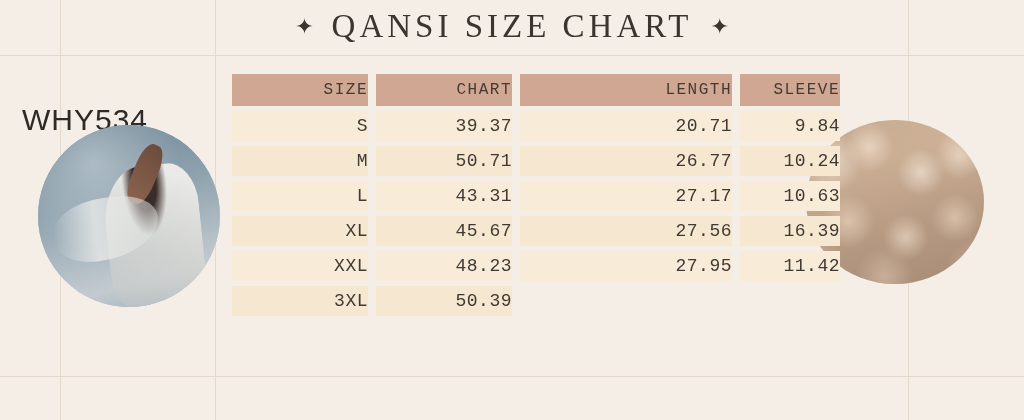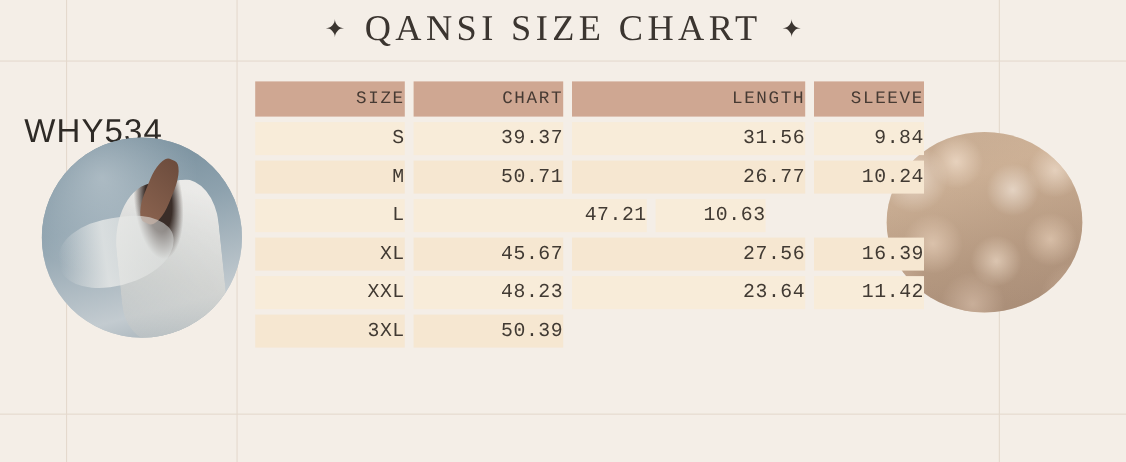--- a/index.html
+++ b/index.html
@@ -231,48 +231,49 @@
     <div class="trow header">
       <div class="cell c-size">SIZE</div>
       <div class="cell c-bust">CHART</div>
       <div class="cell c-len">LENGTH</div>
       <div class="cell c-slv">SLEEVE</div>
     </div>
 
     <div class="trow body-row">
       <div class="cell c-size">S</div>
       <div class="cell c-bust">39.37</div>
-      <div class="cell c-len">31.56</div>
+      <div class="cell c-len">20.71</div>
       <div class="cell c-slv">9.84</div>
     </div>
 
     <div class="trow body-row alt">
       <div class="cell c-size">M</div>
       <div class="cell c-bust">50.71</div>
       <div class="cell c-len">26.77</div>
       <div class="cell c-slv">10.24</div>
     </div>
 
     <div class="trow body-row">
       <div class="cell c-size">L</div>
-      <div class="cell c-len">47.21</div>
+      <div class="cell c-bust">43.31</div>
+      <div class="cell c-len">27.17</div>
       <div class="cell c-slv">10.63</div>
     </div>
 
     <div class="trow body-row alt">
       <div class="cell c-size">XL</div>
       <div class="cell c-bust">45.67</div>
       <div class="cell c-len">27.56</div>
       <div class="cell c-slv">16.39</div>
     </div>
 
     <div class="trow body-row">
       <div class="cell c-size">XXL</div>
       <div class="cell c-bust">48.23</div>
-      <div class="cell c-len">23.64</div>
+      <div class="cell c-len">27.95</div>
       <div class="cell c-slv">11.42</div>
     </div>
 
     <div class="trow body-row alt">
       <div class="cell c-size">3XL</div>
       <div class="cell c-bust">50.39</div>
     </div>
   </div>
 
 </div>

